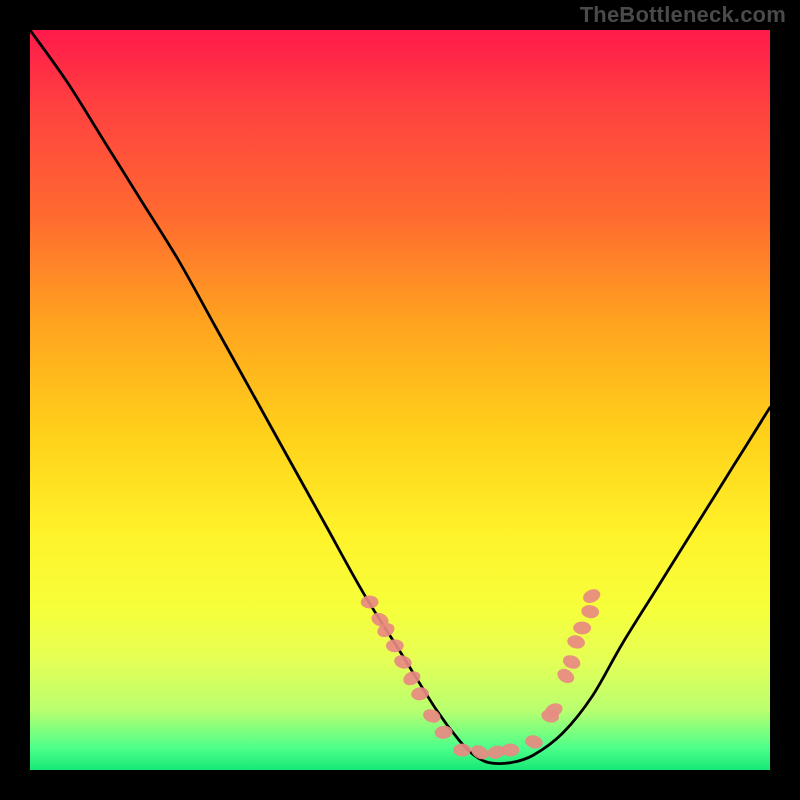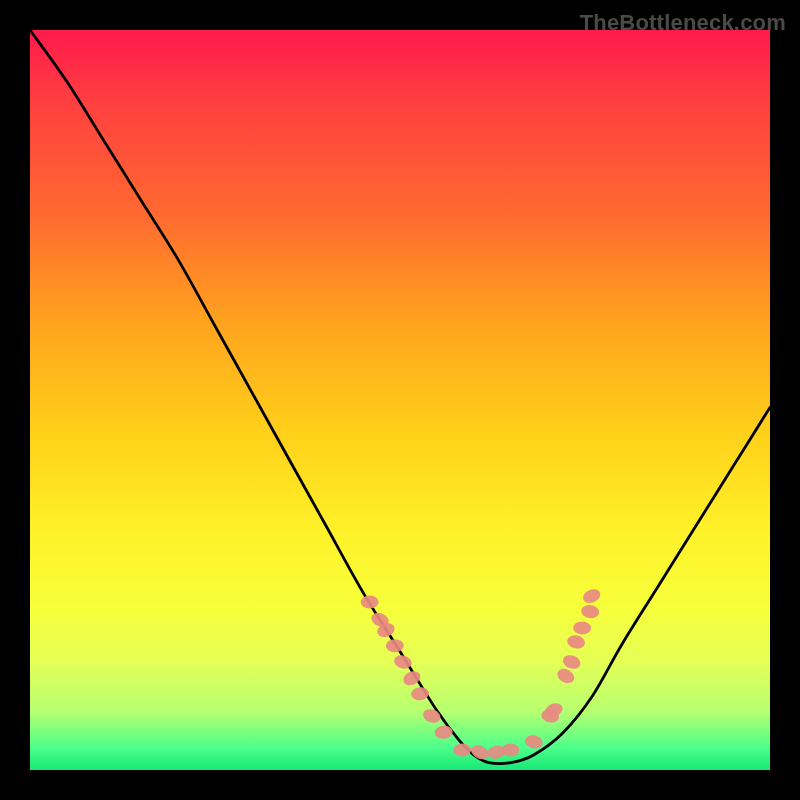--- a/index.html
+++ b/index.html
@@ -19,21 +19,20 @@
   }
   .watermark {
     position: absolute;
     top: 2px;
     right: 14px;
     color: #4a4a4a;
     font-size: 22px;
     font-weight: bold;
     letter-spacing: 0.2px;
     z-index: 5;
-    margin-top: 8px;
   }
   .plot-area {
     position: absolute;
     left: 30px;
     top: 30px;
     width: 740px;
     height: 740px;
     background: linear-gradient(to bottom,
       #ff1a4b 0%,
       #ff4040 10%,

